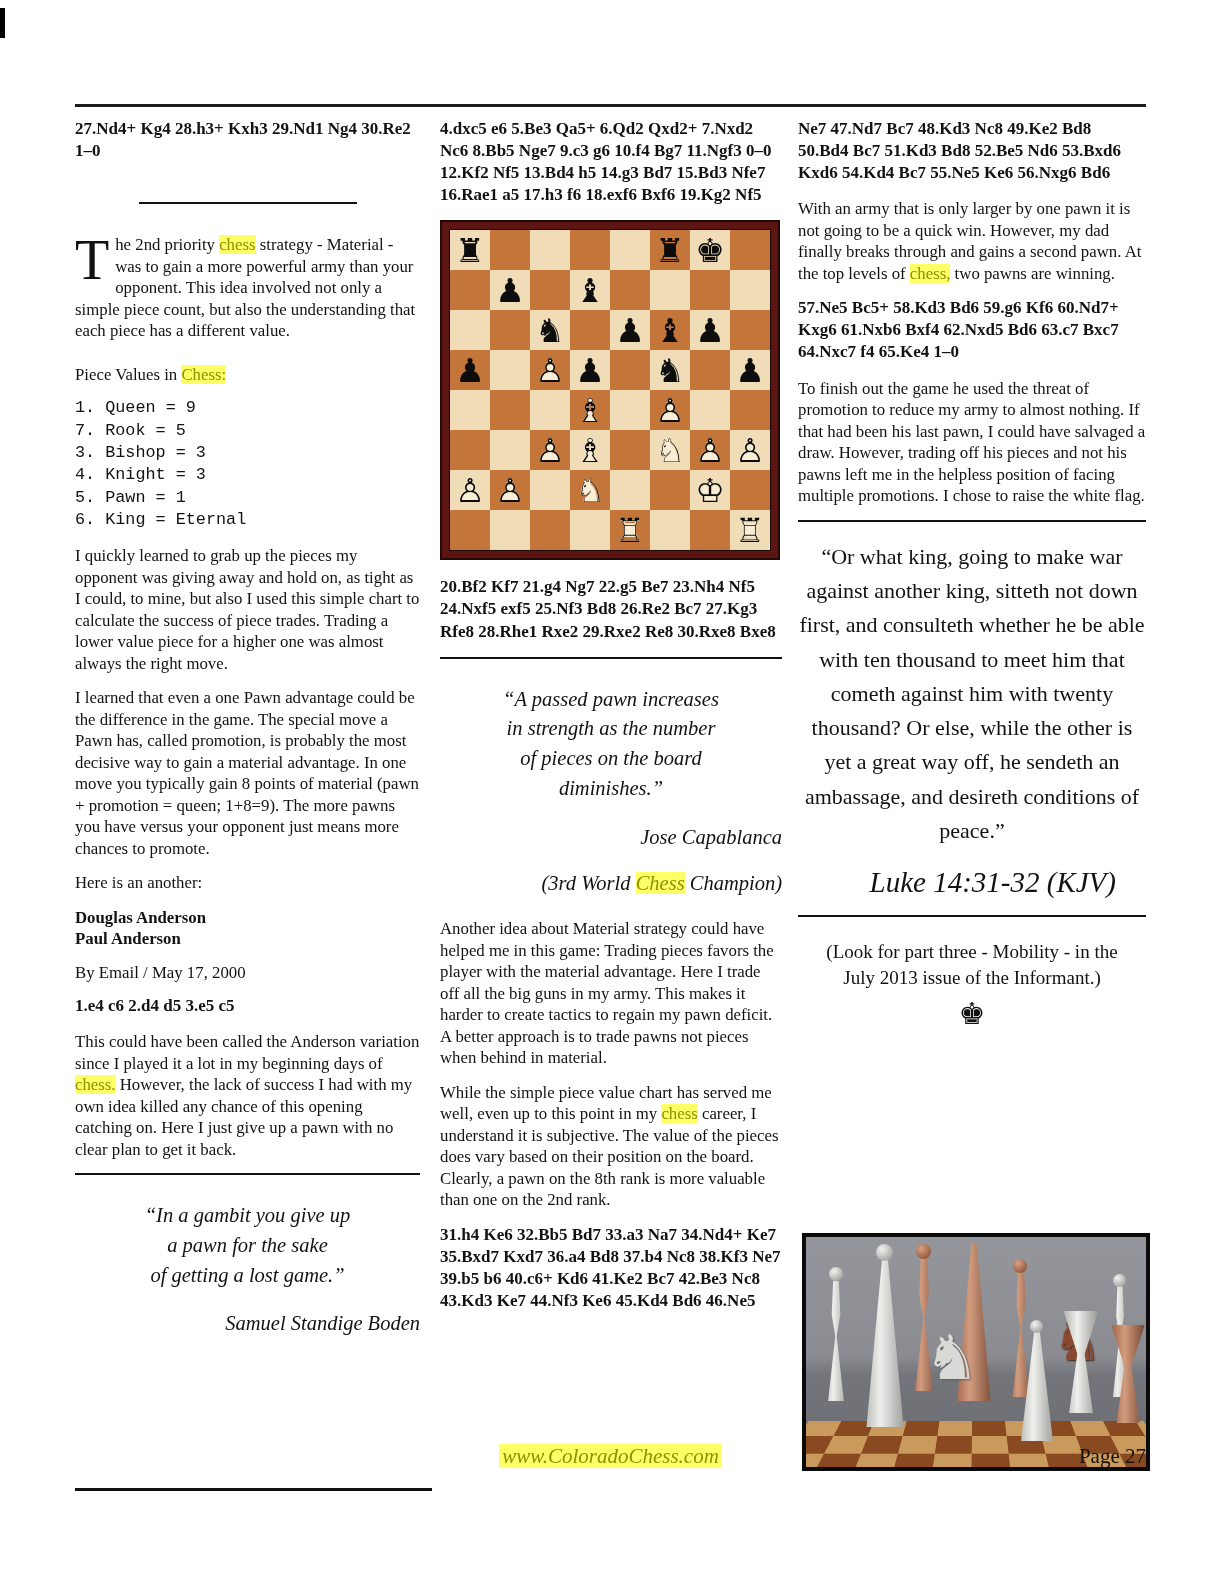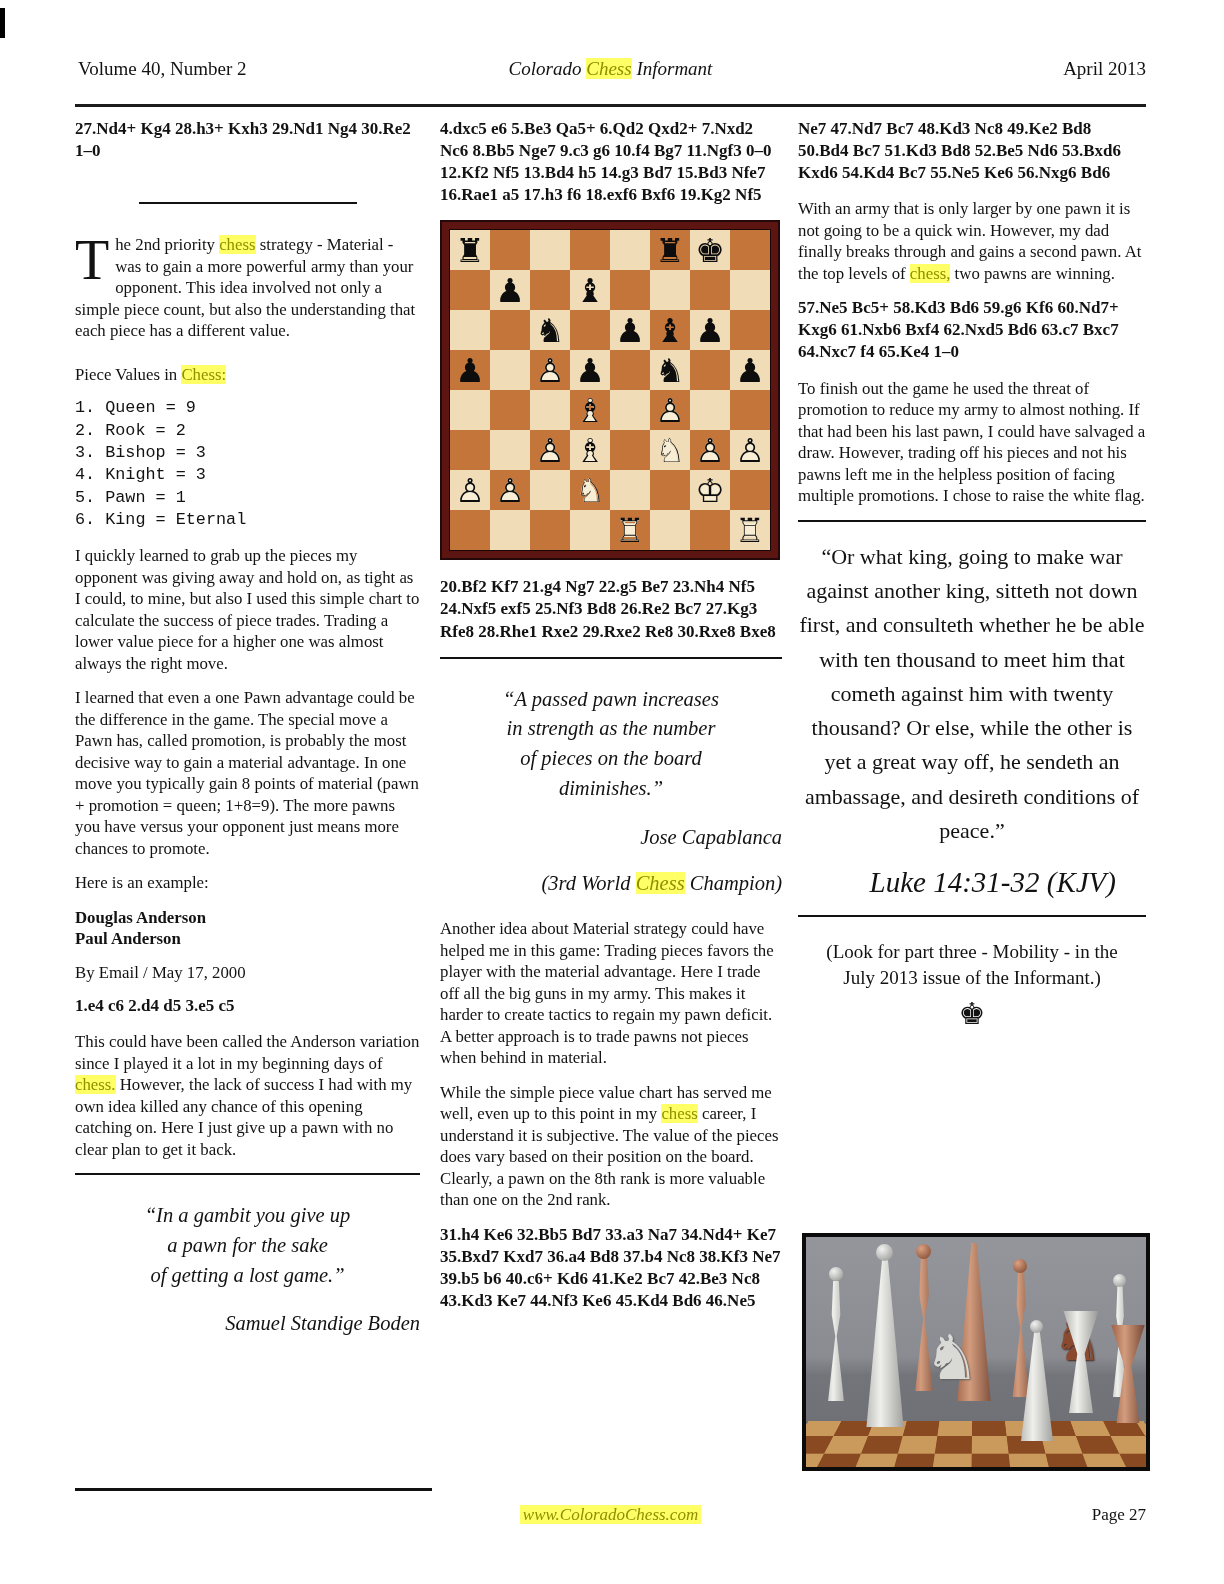--- a/index.html
+++ b/index.html
@@ -64,54 +64,49 @@
   .p-cone{clip-path:polygon(45% 0,55% 0,82% 100%,18% 100%);}
   .p-slim{clip-path:polygon(42% 0,58% 0,62% 28%,52% 46%,72% 100%,28% 100%,48% 46%,38% 28%);}
   .p-cup{clip-path:polygon(12% 0,88% 0,58% 42%,76% 100%,24% 100%,42% 42%);}
   .ball{position:absolute;border-radius:50%;}
   .ball.silver2{background:radial-gradient(circle at 35% 30%,#f2f2f0,#8d8d8b);}
   .ball.copper2{background:radial-gradient(circle at 35% 30%,#dba field,#7a4228);background:radial-gradient(circle at 35% 30%,#dba183,#7a4228);}
   .pknight{position:absolute;font-family:"DejaVu Sans",sans-serif;line-height:1;}
 
   
   .end-rule{position:absolute;left:75px;top:1488px;width:357px;height:3px;background:#111;}
-  .footer{position:absolute;left:75px;top:1505px;width:1071px;height:26px;font-size:17px;}
+  .footer{position:absolute;left:75px;top:1444px;width:1071px;height:26px;font-size:21px;}
   .footer .f-url{position:absolute;left:0;right:0;text-align:center;font-style:italic;}
   .footer .f-url span{background:#ffff66;color:#8f8f00;padding:0 3px;}
   .footer .f-page{position:absolute;right:0;top:0;}
 </style>
 </head>
 <body>
 
 <div class="page">
   <div class="artifact"></div>
 
-  <div class="header">
-    <span class="h-left">Volume 40, Number 2</span>
-    <span class="h-center"><span>Colorado </span><span class="hl">Chess</span><span> Informant</span></span>
-    <span class="h-right">April 2013</span>
-  </div>
   <div class="header-rule"></div>
 
   <div class="col col-left">
     <p class="moves">27.Nd4+ Kg4 28.h3+ Kxh3 29.Nd1 Ng4 30.Re2 1–0</p>
     <div class="divider-short"></div>
     <p><span class="dropcap">T</span><span><span>he 2nd priority </span><span class="hl">chess</span><span> strategy - Material - was to gain a more powerful army than your opponent. This idea involved not only a simple piece count, but also the understanding that each piece has a different value.</span></span></p>
     <p class="pv-label"><span>Piece Values in </span><span class="hl">Chess:</span></p>
     <div class="pv-list">
         <div>1. Queen = 9</div>
-        <div>2. Rook = 2</div>
+        <div>7. Rook = 5</div>
         <div>3. Bishop = 3</div>
         <div>4. Knight = 3</div>
         <div>5. Pawn = 1</div>
         <div>6. King = Eternal</div>
       </div>
     <p>I quickly learned to grab up the pieces my opponent was giving away and hold on, as tight as I could, to mine, but also I used this simple chart to calculate the success of piece trades. Trading a lower value piece for a higher one was almost always the right move.</p>
     <p>I learned that even a one Pawn advantage could be the difference in the game. The special move a Pawn has, called promotion, is probably the most decisive way to gain a material advantage. In one move you typically gain 8 points of material (pawn + promotion = queen; 1+8=9). The more pawns you have versus your opponent just means more chances to promote.</p>
-    <p>Here is an example:</p>
+    <p>Here is an another:</p>
     <div class="players">
       <div>Douglas Anderson</div>
       <div>Paul Anderson</div>
     </div>
     <p class="byline">By Email / May 17, 2000</p>
     <p class="moves">1.e4 c6 2.d4 d5 3.e5 c5</p>
     <p><span>This could have been called the Anderson variation since I played it a lot in my beginning days of </span><span class="hl">chess.</span><span> However, the lack of success I had with my own idea killed any chance of this opening catching on. Here I just give up a pawn with no clear plan to get it back.</span></p>
     <div class="rule-full"></div>
     <div class="quote">“In a gambit you give up
 a pawn for the sake

